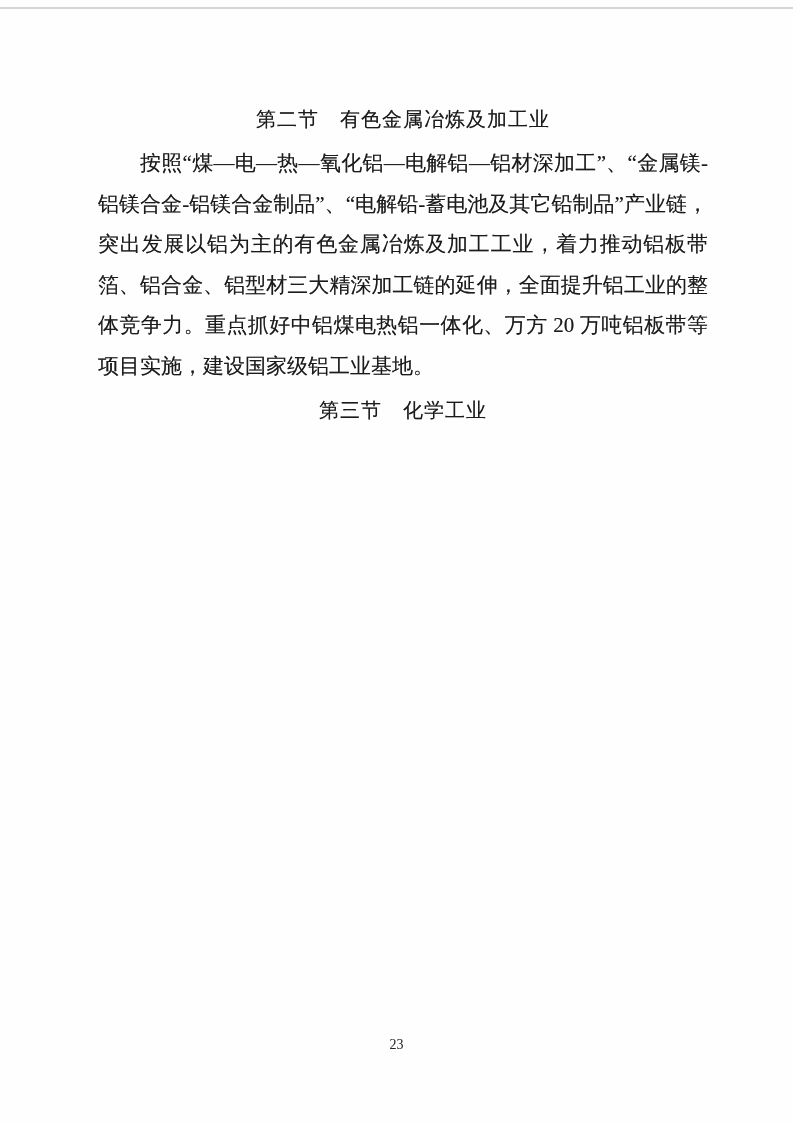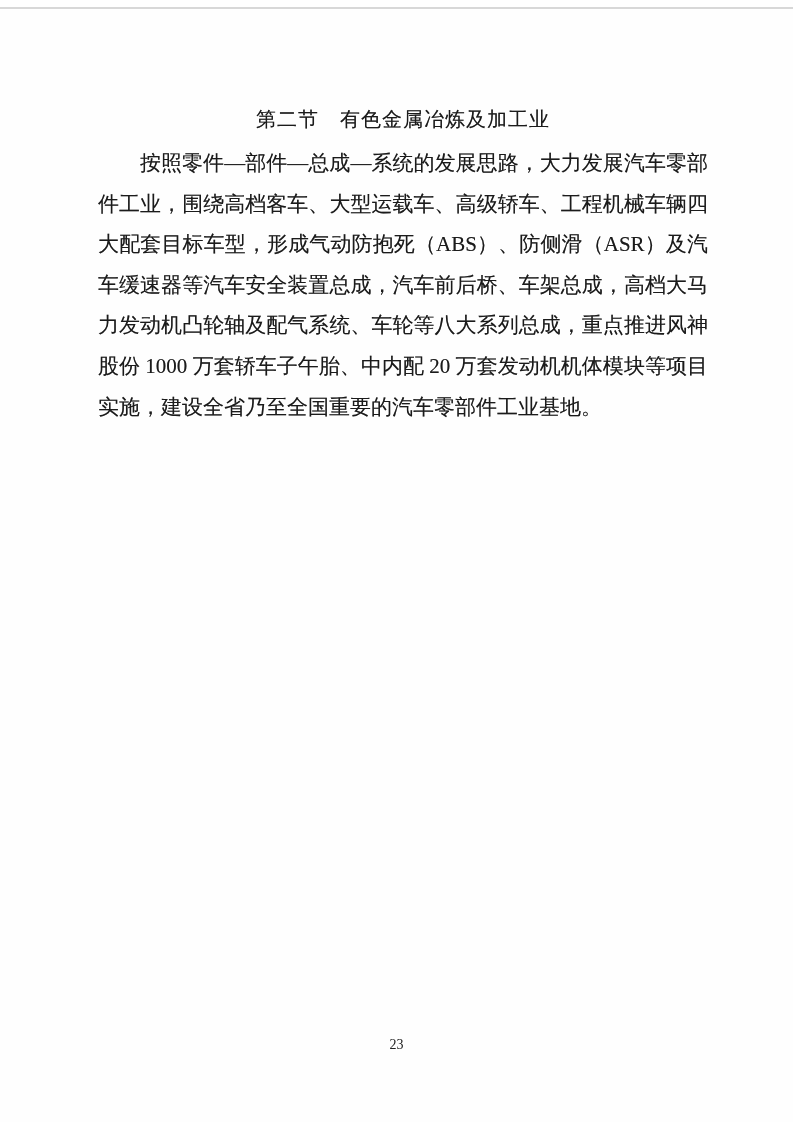--- a/index.html
+++ b/index.html
@@ -60,19 +60,20 @@
   }
 </style>
 </head>
 <body>
 
 <div class="page">
   <div class="scan-edge"></div>
 
   <div class="content">
     <h2 class="section-heading">第二节　有色金属冶炼及加工业</h2>
+    <p class="body-para">按照“煤—电—热—氧化铝—电解铝—铝材深加工”、“金属镁-铝镁合金-铝镁合金制品”、“电解铅-蓄电池及其它铅制品”产业链，突出发展以铝为主的有色金属冶炼及加工工业，着力推动铝板带箔、铝合金、铝型材三大精深加工链的延伸，全面提升铝工业的整体竞争力。重点抓好中铝煤电热铝一体化、万方 20 万吨铝板带等项目实施，建设国家级铝工业基地。</p>
 
+    <h2 class="section-heading">第三节　化学工业</h2>
 
-    <p class="body-para">按照零件—部件—总成—系统的发展思路，大力发展汽车零部件工业，围绕高档客车、大型运载车、高级轿车、工程机械车辆四大配套目标车型，形成气动防抱死（ABS）、防侧滑（ASR）及汽车缓速器等汽车安全装置总成，汽车前后桥、车架总成，高档大马力发动机凸轮轴及配气系统、车轮等八大系列总成，重点推进风神股份 1000 万套轿车子午胎、中内配 20 万套发动机机体模块等项目实施，建设全省乃至全国重要的汽车零部件工业基地。</p>
   </div>
 
   <div class="page-number">23</div>
 </div>
 
 </body></html>

